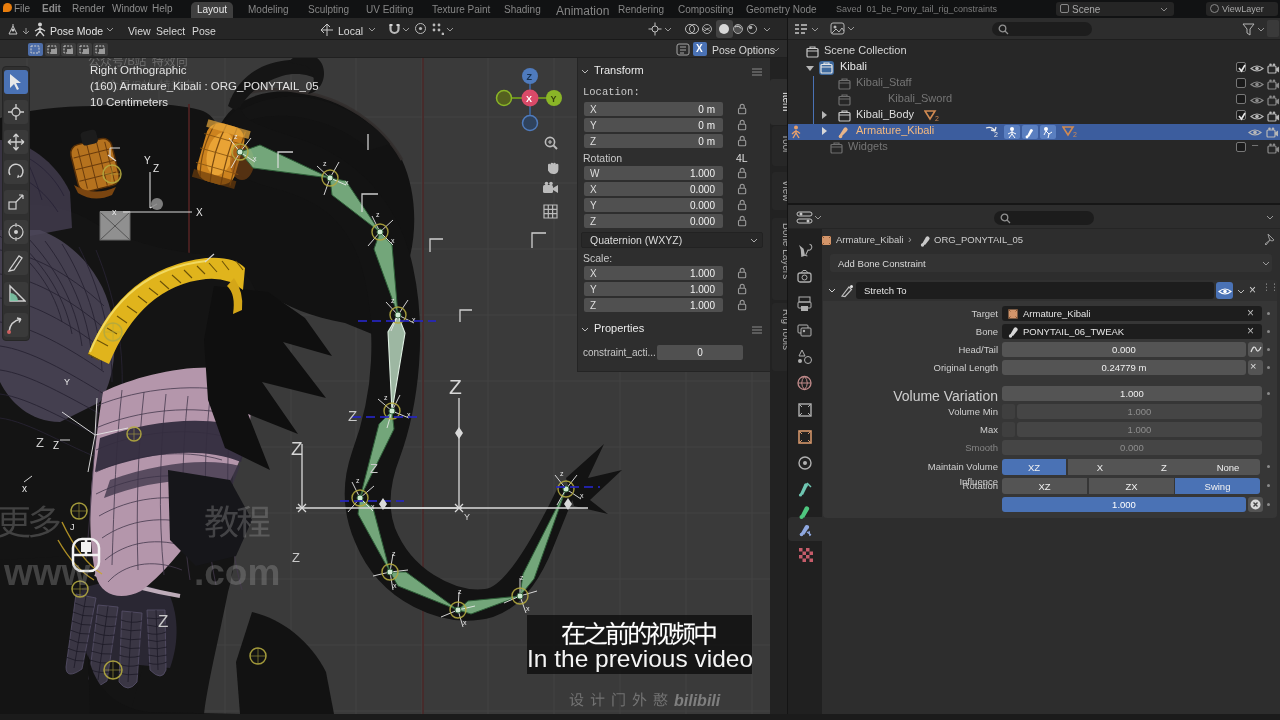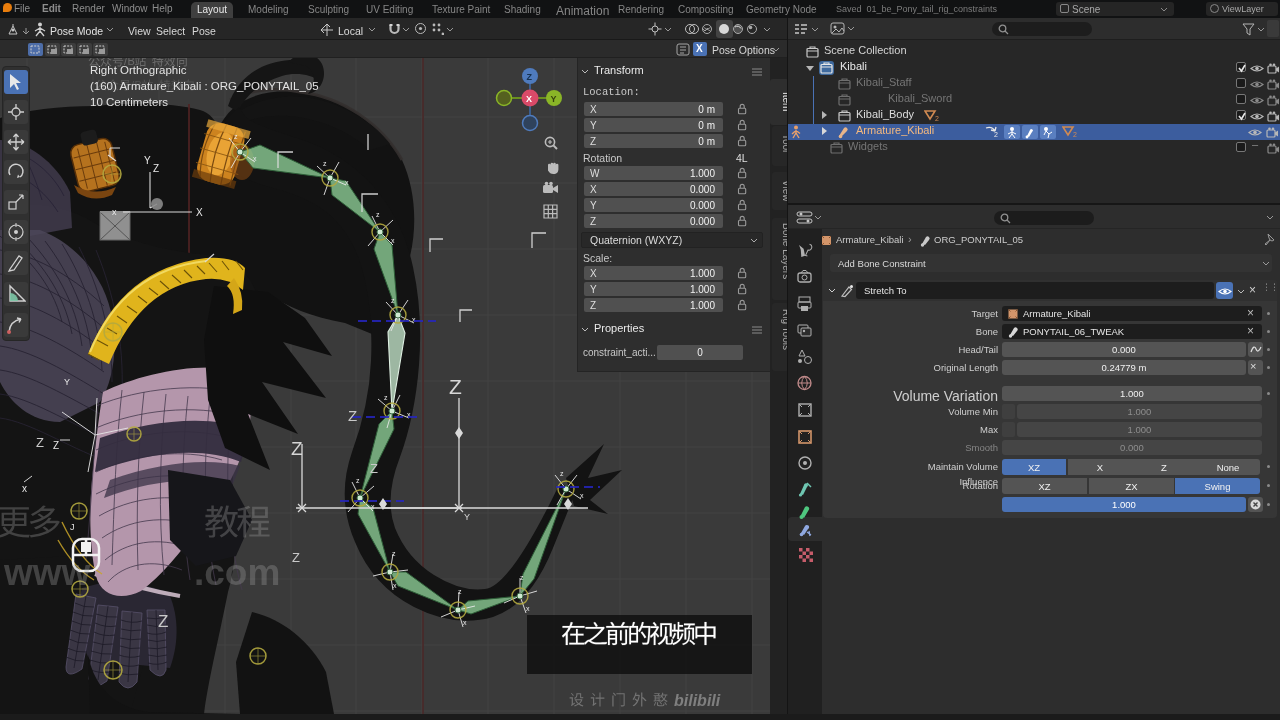--- a/index.html
+++ b/index.html
@@ -888,20 +888,21 @@
     <div style="position:absolute;left:527px;top:615px;width:225px;height:59px;background:rgba(16,16,16,0.84)"></div>
     <svg style="position:absolute;left:0;top:0;width:1280px;height:720px;pointer-events:none" viewBox="0 0 1280 720">
       <path stroke="#ffffff" stroke-width="0.7" transform="translate(561.0,621.0) scale(0.2500)" d="M39 4C38 9 36 14 34 20H6V27H30C24 40 15 51 4 59C5 61 7 64 8 66C12 63 16 60 19 56V96H27V47C32 41 36 34 39 27H94V20H42C44 15 46 10 47 6ZM60 32V51H37V58H60V87H33V94H94V87H67V58H90V51H67V32Z" fill="#ffffff"></path>
       <path stroke="#ffffff" stroke-width="0.7" transform="translate(583.0,621.0) scale(0.2500)" d="M23 75C18 75 12 80 5 88L10 94C15 88 20 82 23 82C25 82 29 85 33 88C39 92 48 93 60 93C69 93 87 93 94 92C94 90 95 86 96 84C87 85 72 86 60 86C49 86 40 85 34 81L32 79C52 66 75 46 87 27L81 23L80 24H10V31H74C63 46 43 64 25 75ZM42 7C45 12 50 19 52 24L59 20C57 16 52 9 48 4Z" fill="#ffffff"></path>
       <path stroke="#ffffff" stroke-width="0.7" transform="translate(605.0,621.0) scale(0.2500)" d="M60 37V78H67V37ZM81 34V87C81 88 80 88 79 88C77 89 72 89 65 88C66 90 68 94 68 96C76 96 81 96 84 94C87 93 88 91 88 87V34ZM72 4C70 8 66 15 63 20H33L38 18C36 14 32 8 28 4L21 6C24 10 28 16 30 20H5V27H95V20H71C74 16 78 11 80 6ZM41 58V68H19V58ZM41 52H19V42H41ZM12 36V96H19V74H41V87C41 89 40 89 39 89C38 89 33 89 28 89C29 91 30 94 31 96C37 96 42 96 45 94C47 93 48 91 48 87V36Z" fill="#ffffff"></path>
       <path stroke="#ffffff" stroke-width="0.7" transform="translate(627.0,621.0) scale(0.2500)" d="M55 46C61 53 68 63 70 69L77 65C74 59 67 50 61 42ZM24 4C23 9 22 15 20 20H9V93H16V86H44V20H27C28 16 30 10 32 5ZM16 27H37V48H16ZM16 79V54H37V79ZM60 4C57 17 51 31 44 40C46 41 49 43 51 44C54 40 57 34 60 27H86C84 67 83 82 80 86C78 87 77 87 75 87C73 87 67 87 60 87C62 89 63 92 63 94C68 94 74 94 78 94C81 94 84 93 86 90C90 85 91 70 93 24C93 23 93 20 93 20H63C64 15 66 10 67 5Z" fill="#ffffff"></path>
       <path stroke="#ffffff" stroke-width="0.7" transform="translate(649.0,621.0) scale(0.2500)" d="M45 9V62H52V16H83V62H91V9ZM15 8C19 12 23 17 25 21L31 17C29 13 25 8 21 4ZM64 23V43C64 58 61 77 35 90C37 92 39 94 40 96C55 88 63 78 67 67V86C67 93 70 94 77 94H86C94 94 96 90 96 75C95 74 92 73 90 72C90 86 89 89 86 89H78C75 89 74 88 74 85V60H69C70 54 71 48 71 43V23ZM6 21V28H30C25 41 14 53 4 60C5 62 7 66 7 68C11 65 15 61 19 57V96H26V53C30 57 34 63 36 66L41 60C39 58 32 50 28 46C33 39 37 31 40 24L36 21L34 21Z" fill="#ffffff"></path>
       <path stroke="#ffffff" stroke-width="0.7" transform="translate(671.0,621.0) scale(0.2500)" d="M70 38C70 73 69 84 45 91C46 92 48 95 48 96C74 89 76 75 76 38ZM73 80C80 85 88 92 92 96L97 91C92 87 84 80 77 75ZM43 49C38 70 26 84 5 90C6 92 8 94 9 96C32 88 44 74 49 51ZM13 48C11 56 8 63 4 68C5 69 8 71 9 72C14 66 17 58 20 50ZM54 27V74H61V33H85V74H92V27H74L78 17H95V10H52V17H71C70 20 69 24 67 27ZM11 13V35H4V42H25V72H32V42H50V35H33V23H48V16H33V4H27V35H18V13Z" fill="#ffffff"></path>
       <path stroke="#ffffff" stroke-width="0.7" transform="translate(693.0,621.0) scale(0.2500)" d="M46 4V22H10V69H17V63H46V96H54V63H82V69H90V22H54V4ZM17 56V29H46V56ZM82 56H54V29H82Z" fill="#ffffff"></path>
     </svg>
+    <div style="position:absolute;left:0px;top:645px;font-size:24.5px;color:#f5f5f5;white-space:nowrap;width:1280px;text-align:center;font-family:'Liberation Sans',sans-serif">In the previous video</div>
     <svg style="position:absolute;left:0;top:0;width:1280px;height:720px;pointer-events:none" viewBox="0 0 1280 720">
       <path transform="translate(569.0,692.0) scale(0.1500)" d="M12 10C18 15 24 22 27 26L32 21C29 17 22 10 17 6ZM4 35V43H18V78C18 83 15 86 13 88C15 89 17 92 18 94C19 92 22 90 40 77C39 75 37 72 37 70L26 79V35ZM49 8V19C49 26 47 34 34 40C35 42 38 44 39 46C53 39 56 28 56 19V15H74V31C74 38 75 41 82 41C83 41 88 41 90 41C92 41 94 41 95 41C95 39 95 36 94 34C93 34 91 35 90 35C88 35 84 35 83 35C81 35 81 34 81 31V8ZM80 55C77 63 72 70 65 75C58 70 53 63 49 55ZM38 48V55H44L42 56C46 65 52 73 59 79C52 84 43 88 34 90C36 91 37 94 38 96C47 93 57 90 65 84C72 90 81 94 92 96C93 94 95 91 96 90C87 88 78 84 71 79C79 72 86 62 90 50L86 48L84 48Z" fill="rgba(185,185,185,0.45)"></path>
       <path transform="translate(590.0,692.0) scale(0.1500)" d="M14 10C19 15 26 22 30 26L35 21C31 17 24 10 19 6ZM5 35V43H20V79C20 83 17 86 16 87C17 89 19 92 20 94C21 92 24 90 43 76C42 75 41 72 40 70L28 78V35ZM63 4V37H37V45H63V96H70V45H96V37H70V4Z" fill="rgba(185,185,185,0.45)"></path>
       <path transform="translate(611.0,692.0) scale(0.1500)" d="M13 8C18 13 24 21 27 26L33 22C30 17 24 9 18 4ZM9 24V96H17V24ZM36 8V15H84V86C84 88 83 89 81 89C79 89 72 89 64 89C66 91 67 94 67 96C77 96 83 96 86 95C90 93 91 91 91 86V8Z" fill="rgba(185,185,185,0.45)"></path>
       <path transform="translate(632.0,692.0) scale(0.1500)" d="M23 4C20 22 13 38 4 48C6 50 9 52 10 53C16 46 21 37 24 26H44C42 37 39 46 36 54C32 50 26 46 21 43L16 48C22 52 28 57 32 61C25 74 16 83 4 89C6 90 9 93 10 95C32 84 47 60 52 21L47 19L46 19H27C28 15 30 10 31 5ZM61 4V96H69V41C77 48 86 56 90 62L97 57C91 51 80 41 72 34L69 36V4Z" fill="rgba(185,185,185,0.45)"></path>
       <path transform="translate(653.0,692.0) scale(0.1500)" d="M26 68V84C26 93 29 95 41 95C43 95 61 95 63 95C73 95 76 92 77 79C74 78 71 77 69 76C69 86 68 88 63 88C59 88 44 88 41 88C35 88 34 87 34 84V68ZM43 68C48 73 53 79 55 84L61 80C58 76 53 70 49 65ZM75 68C80 75 85 83 87 89L93 86C91 80 86 72 81 66ZM15 67C12 74 9 83 5 89L11 92C15 86 18 76 21 69ZM4 57 5 63C14 62 25 61 38 60V66H44V59L51 58L51 52L44 53V26H51V21H38C41 17 44 14 46 10L41 7L40 8H9V13H35C34 16 32 18 30 21H4V26H11V56ZM18 37H38V43H18ZM18 32V26H38V32ZM18 48H38V54L18 56ZM63 23H82C80 31 77 38 72 43C68 38 65 32 62 25ZM62 4C60 16 54 28 47 35C49 36 51 39 52 40C55 38 56 35 58 32C61 38 64 44 68 48C63 53 56 57 49 60C50 61 52 64 53 66C61 63 67 59 73 53C78 59 85 63 93 66C94 64 96 62 97 60C90 58 83 54 77 48C82 42 86 33 89 23H96V17H66C67 13 68 9 69 6Z" fill="rgba(185,185,185,0.45)"></path>
     </svg>
     <div style="position:absolute;left:674px;top:692px;font-size:16px;color:rgba(195,195,195,0.5);white-space:nowrap;font-style:italic;font-weight:bold;letter-spacing:0px">bilibili</div>
     <div style="position:absolute;left:0px;top:714px;width:1280px;height:6px;background:#1b1b1b"></div>
 </div>

